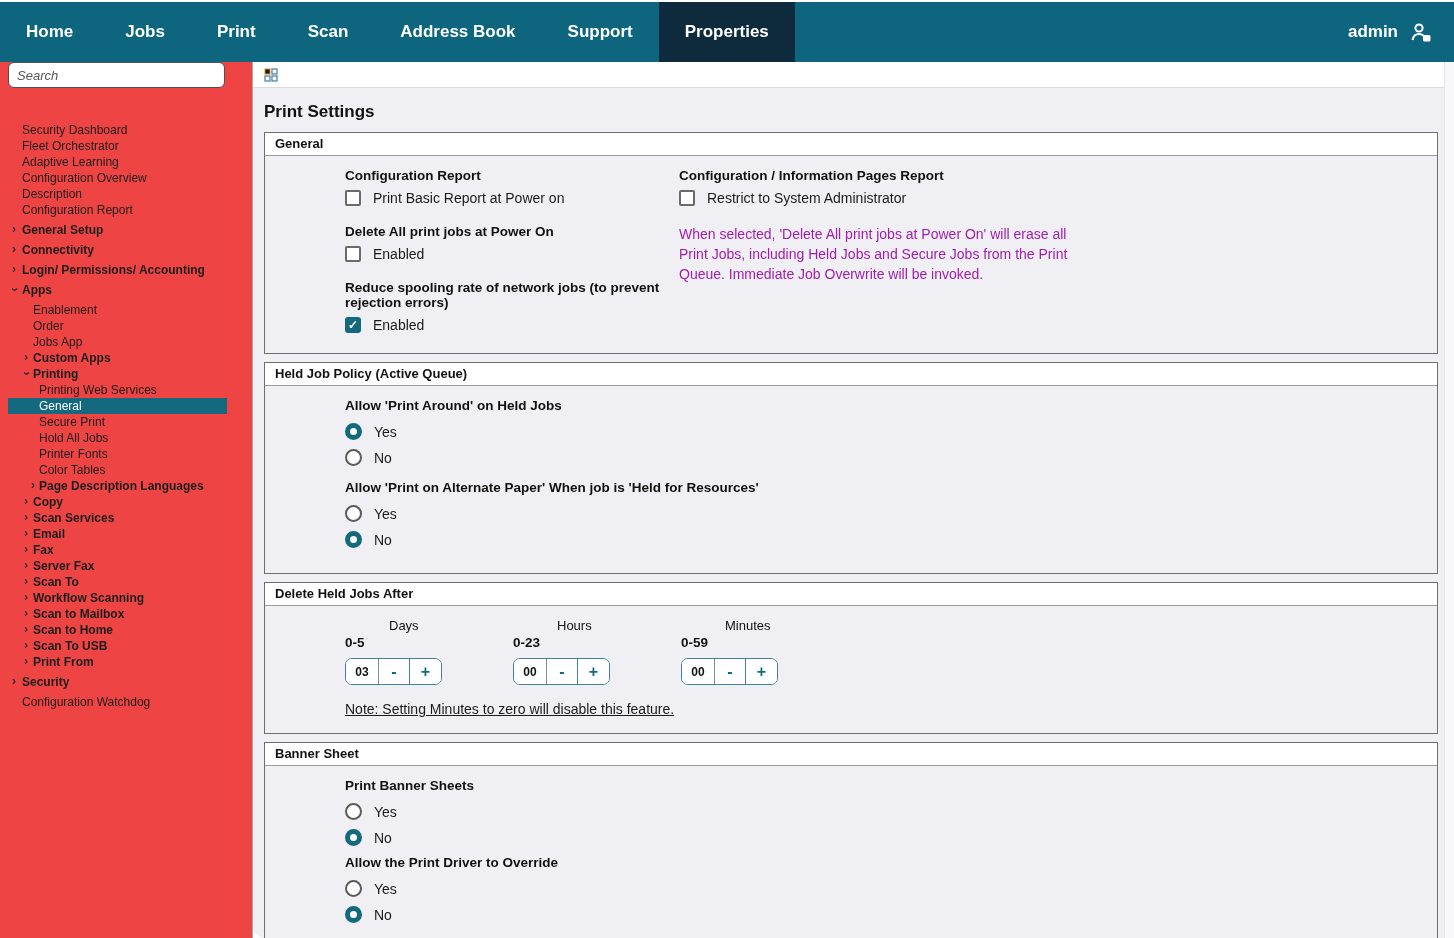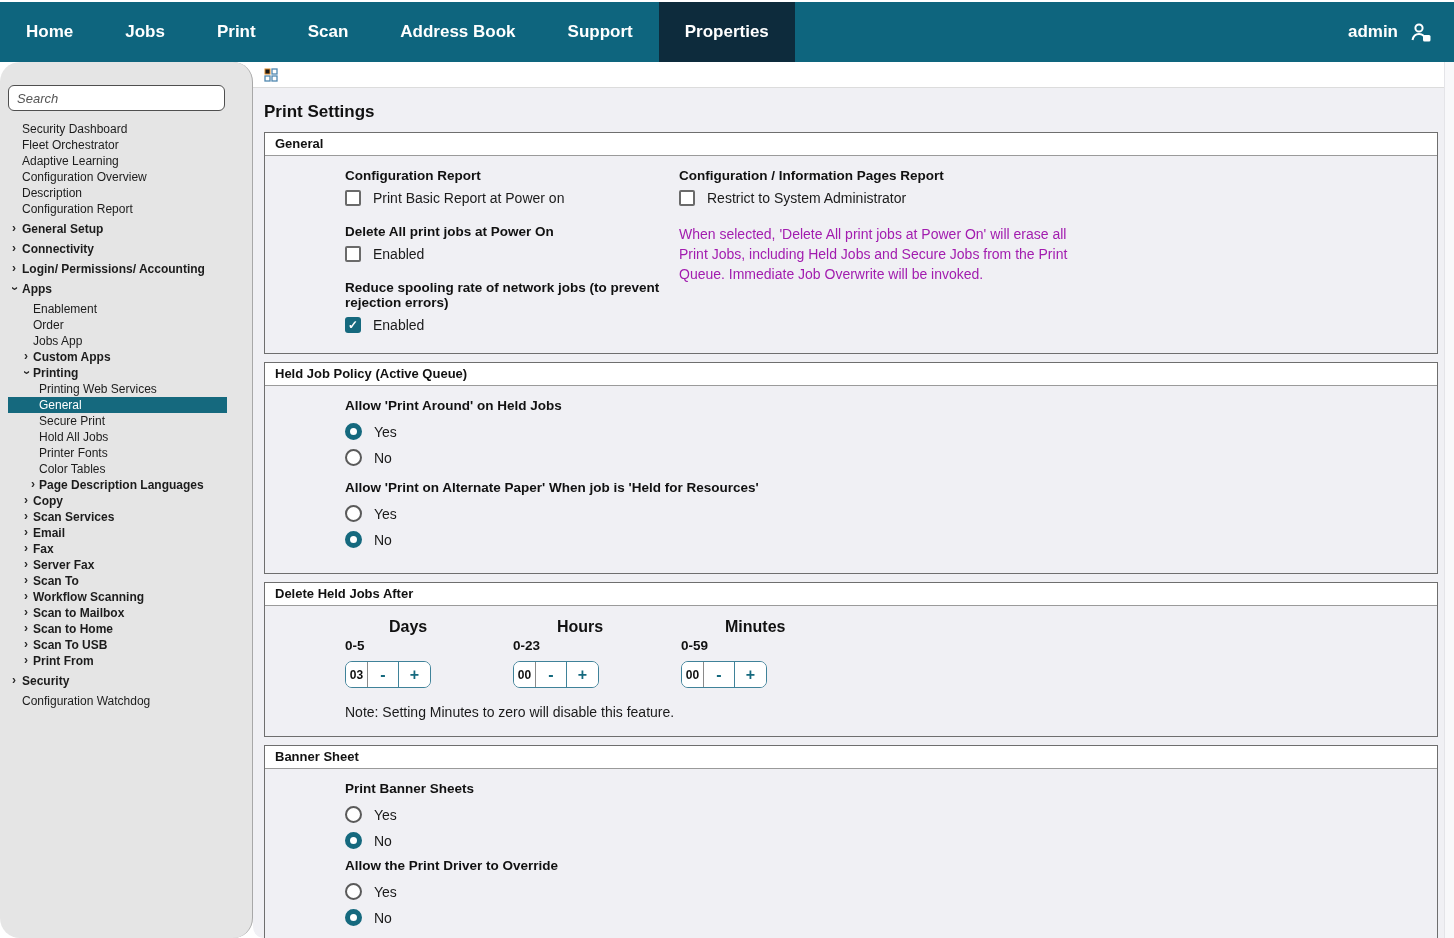--- a/index.html
+++ b/index.html
@@ -14,27 +14,27 @@
               cursor:pointer; }
   .nav-item.active { background:#0d2b3c; }
   .nav-spacer { flex:1; }
   .nav-user { display:flex; align-items:center; gap:10px; padding:0 22px; font-size:17px; font-weight:700; }
   .nav-user svg { width:24px; height:24px; }
 
   
   .body { display:flex; height:876px; }
 
   
-  .sidebar { width:253px; background:#e5e5e5; border-right:1px solid #a8a8a8; padding-top:23px;
-             overflow:hidden; flex:none;border-radius:20px; }
+  .sidebar { width:253px; background:#ef4444; border-right:1px solid #a8a8a8; padding-top:0;
+             overflow:hidden; flex:none; }
   .search-wrap { padding:0 28px 10px 8px; }
   .search-input { width:217px; height:26px; border:1.5px solid #4f4f4f; border-radius:6px;
                   padding:0 8px; font-size:13px; font-family:"Liberation Sans", sans-serif; }
   .search-input::placeholder { color:#555; font-style:italic; }
-  .tree { font-size:12px; }
+  .tree { font-size:12px;margin-top:24px; }
   .si { position:relative; margin-left:8px; width:219px; padding:1.5px 2px 1.5px 14px;
         color:#1c1c1c; cursor:pointer; line-height:13px; }
   .si.l2 { padding-left:25px; }
   .si.l3 { padding-left:31px; }
   .si.bold { font-weight:700; }
   .si.top-gap { margin-top:4px; margin-bottom:4px; }
   .si.selected { background:#15697e; color:#fff; }
   .chev { position:absolute; font-weight:700; color:#2b2b2b; font-size:12px; top:0.5px; }
   .si.l1 .chev { left:4px; }
   .si.l2 .chev { left:16px; }
@@ -72,31 +72,31 @@
   .col-right { width:420px; }
   .note-par { font-size:14px; line-height:20px; color:#a21caf; }
 
   .radio-row { display:flex; align-items:center; gap:12px; margin-bottom:9px; cursor:pointer; }
   .radio { width:17px; height:17px; border-radius:50%; background:#fff; border:2px solid #5a5a5a; flex:none; }
   .radio.checked { border:5px solid #15697e; }
   .radio-group { margin:10px 0 4px 0; }
 
   .steppers { display:flex; }
   .stepper-col { width:168px; flex:none; }
-  .stepper-label { font-size:16px; font-weight:700; color:#111;padding-left:44px; }
+  .stepper-label { font-size:13px; font-weight:400; color:#111;padding-left:44px; }
   .stepper-range { font-size:13.5px; font-weight:700; color:#111; margin:2px 0 8px 0; }
   .stepper { display:inline-flex; border:1px solid #3f8299; border-radius:7px; overflow:hidden;
              height:27px; background:#fff; }
-  .stepper-value { width:22px; display:flex; align-items:center; justify-content:center;
+  .stepper-value { width:33px; display:flex; align-items:center; justify-content:center;
                    font-size:12px; font-weight:700; color:#111; background:#fff;
                    border-right:1px solid #8a8a8a; }
   .stepper-btn { width:31px; border:none; background:#fff; color:#15697e; font-size:16px;
                  font-weight:700; cursor:pointer; font-family:"Liberation Sans", sans-serif; }
   .stepper-btn.minus { border-right:1px solid #3f8299; }
-  .sec-note { font-size:14px; margin-top:16px; color:#1a1a1a; }
+  .sec-note { font-size:14px; margin-top:16px; color:#1a1a1a;text-decoration:underline; }
 
   .scroll-track { position:absolute; right:0; top:0; bottom:0; width:10px; background:#f8f8fa;
                   border-left:1px solid #e4e4e8; }
 </style>
 </head>
 <body>
 
 <div class="top-edge"></div>
 
 <header class="nav">

